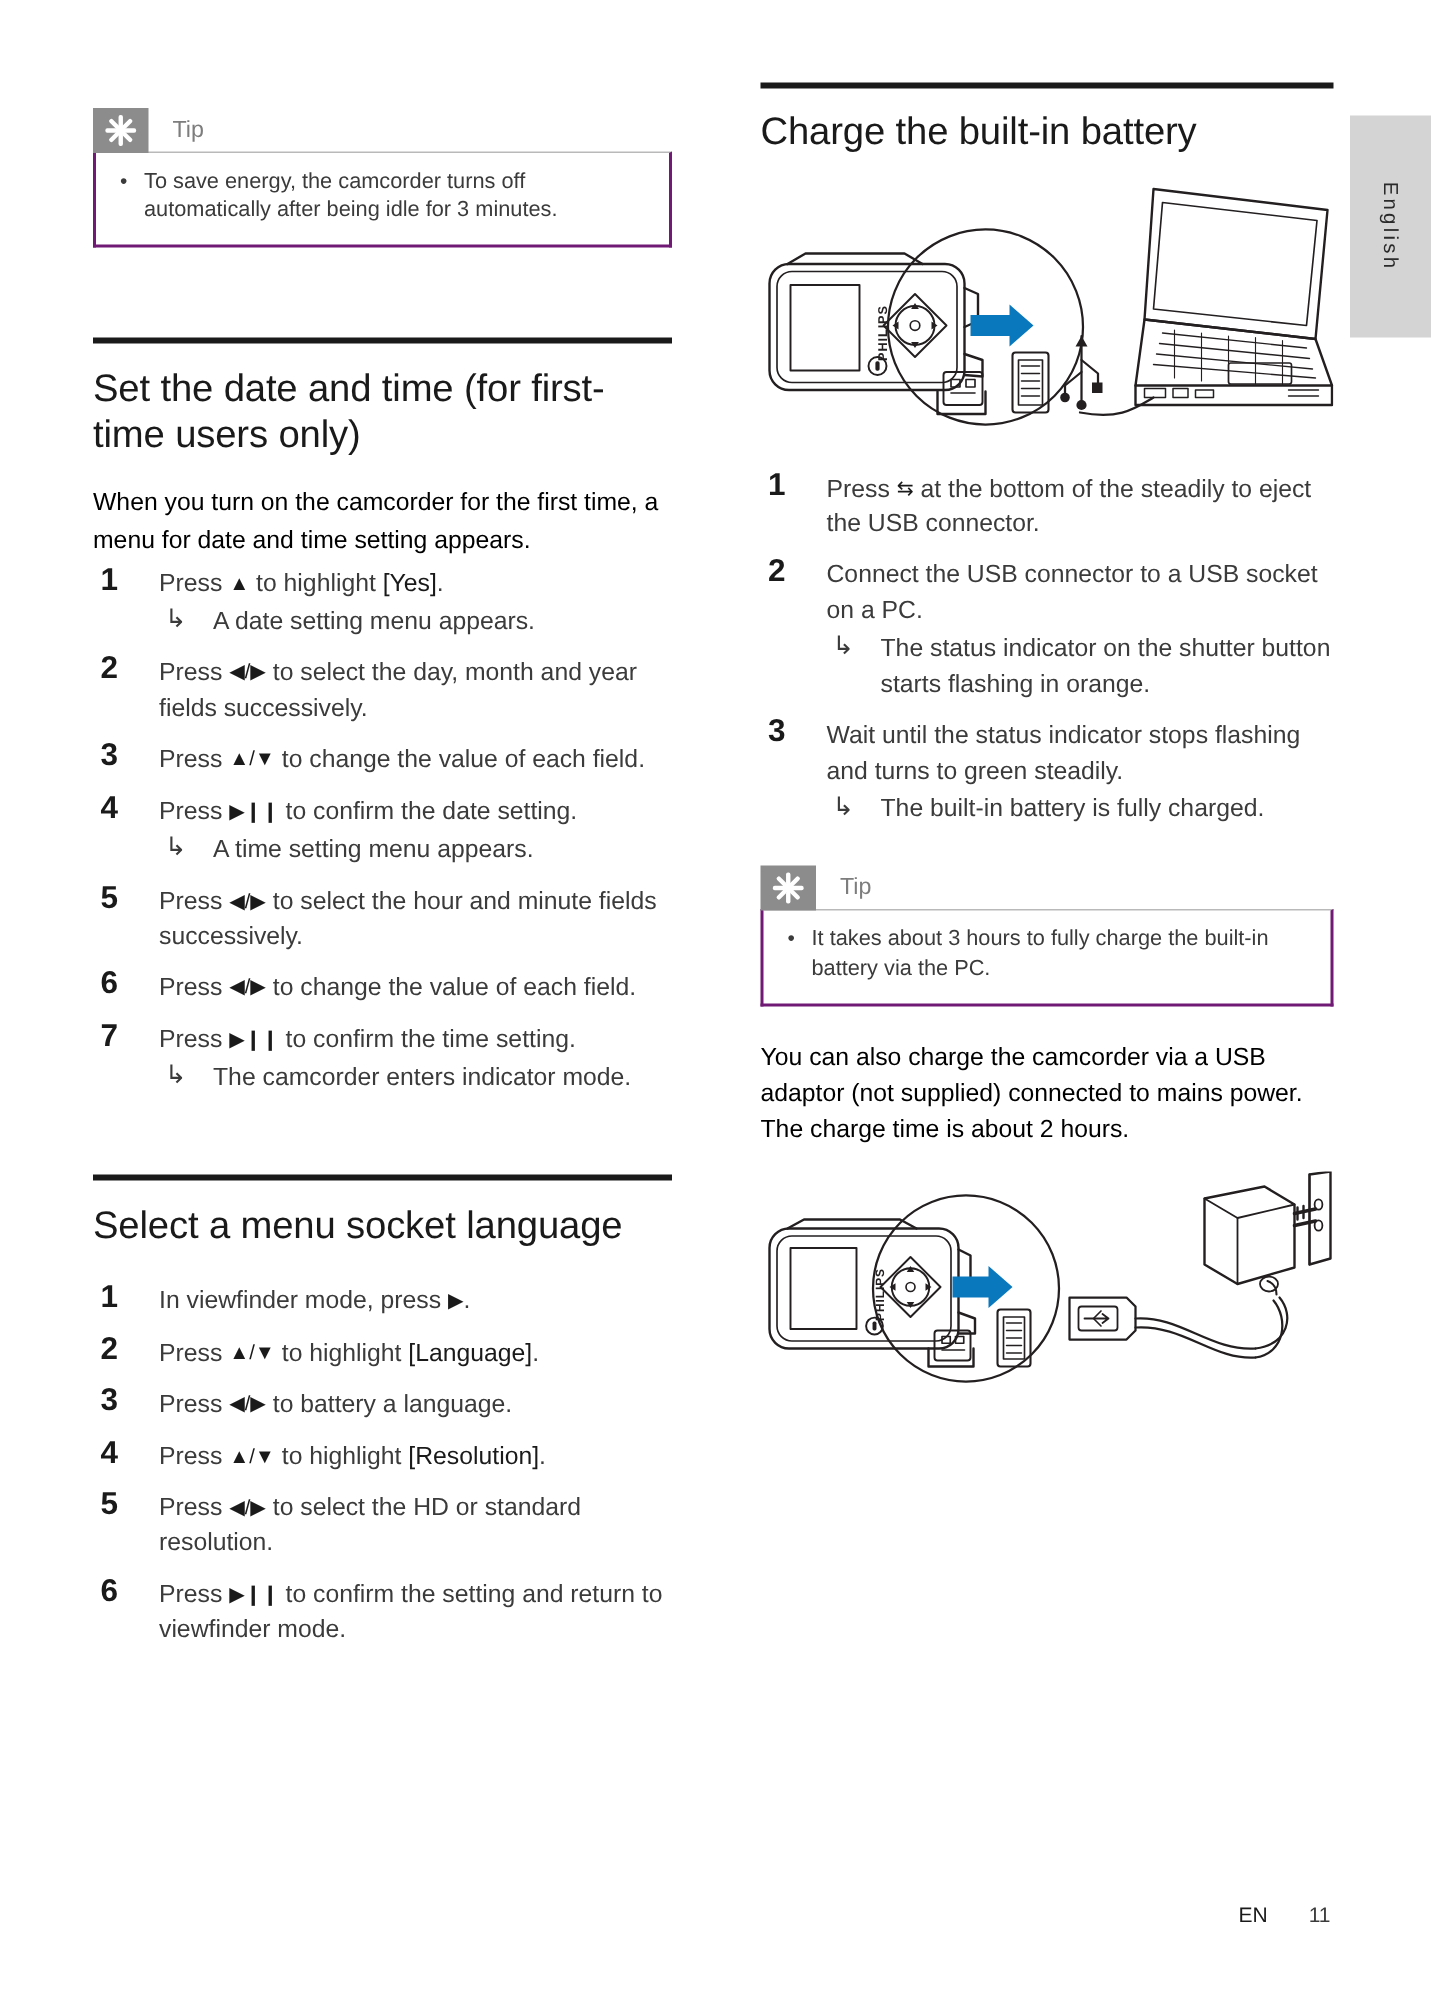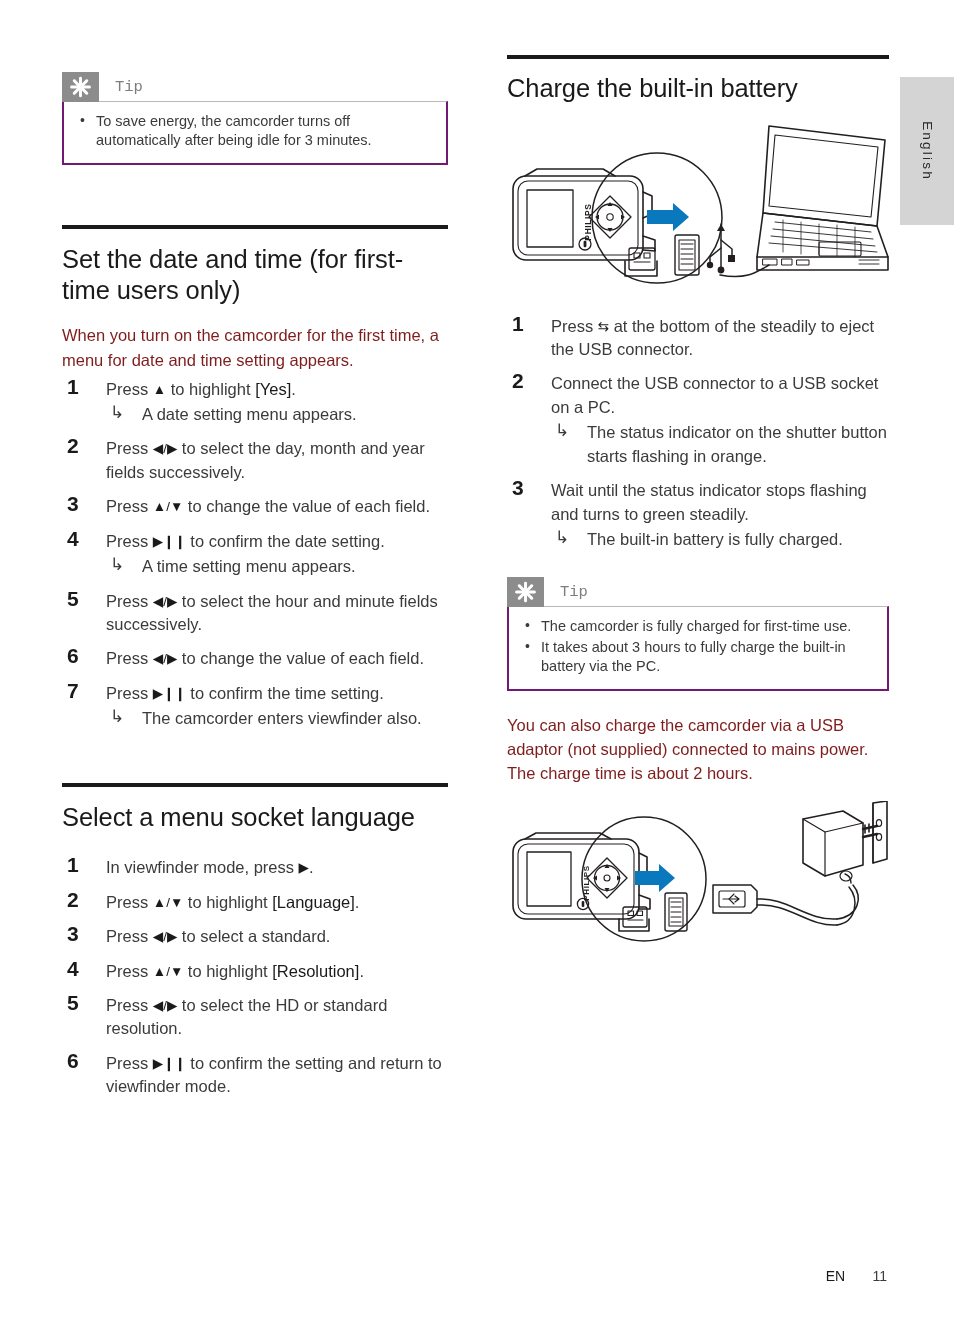--- a/index.html
+++ b/index.html
@@ -54,21 +54,20 @@
     letter-spacing: 2.2px;
     color: #2a2a2a;
   }
 
   
   .tip { position: relative; margin: 0; }
   .tip-head {
     display: flex;
     align-items: flex-end;
     height: 30px;
-    font-family: Liberation Mono, monospace;
   }
   .tip-icon {
     width: 37px;
     height: 30px;
     background: #8c8c8c;
     position: relative;
     flex: 0 0 auto;
   }
   .tip-icon svg { position: absolute; left: 7px; top: 4px; }
   .tip-label {
@@ -114,21 +113,21 @@
     line-height: 1.20;
     margin: 15px 0 0 0;
     color: #1a1a1a;
     letter-spacing: -0.1px;
   }
 
   
   p.body {
     font-size: 16.5px;
     line-height: 1.46;
-    color: #7f1d1d;
+    color: #000000;
     margin: 18px 0 0 0;
   }
 
   
   ol.steps {
     list-style: none;
     margin: 6px 0 0 0;
     padding: 0;
     counter-reset: stepnum;
   }
@@ -264,38 +263,38 @@
           </li>
           <li>
             <div class="step-text"><span>Press </span><span class="sym">◀/▶</span><span> to select the hour and minute fields successively.</span></div>
           </li>
           <li>
             <div class="step-text"><span>Press </span><span class="sym">◀/▶</span><span> to change the value of each field.</span></div>
           </li>
           <li>
             <div class="step-text"><span>Press </span><span class="sym">▶❙❙</span><span> to confirm the time setting.</span></div>
             <ul class="results">
-              <li>The camcorder enters viewfinder also.</li>
+              <li>The camcorder enters indicator mode.</li>
             </ul>
           </li>
         </ol>
     </div>
 
     <div style="margin-top:52px;">
       <div class="rule"></div>
       <h2 class="section">Select a menu socket language</h2>
       <ol class="steps" style="margin-top:24px;">
           <li>
             <div class="step-text"><span>In viewfinder mode, press </span><span class="sym">▶</span><span>.</span></div>
           </li>
           <li>
             <div class="step-text"><span>Press </span><span class="sym">▲/▼</span><span> to highlight </span><b>[Language]</b><span>.</span></div>
           </li>
           <li>
-            <div class="step-text"><span>Press </span><span class="sym">◀/▶</span><span> to select a standard.</span></div>
+            <div class="step-text"><span>Press </span><span class="sym">◀/▶</span><span> to battery a language.</span></div>
           </li>
           <li>
             <div class="step-text"><span>Press </span><span class="sym">▲/▼</span><span> to highlight </span><b>[Resolution]</b><span>.</span></div>
           </li>
           <li>
             <div class="step-text"><span>Press </span><span class="sym">◀/▶</span><span> to select the HD or standard resolution.</span></div>
           </li>
           <li>
             <div class="step-text"><span>Press </span><span class="sym">▶❙❙</span><span> to confirm the setting and return to viewfinder mode.</span></div>
           </li>
@@ -409,21 +408,20 @@
               <rect x="0.8" y="10.4" width="9" height="3.2" rx="1.4" transform="rotate(45 12 12)"></rect>
               <rect x="14.2" y="10.4" width="9" height="3.2" rx="1.4" transform="rotate(45 12 12)"></rect>
               <circle cx="12" cy="12" r="3.4"></circle>
             </g>
           </svg>
         </div>
         <div class="tip-label">Tip</div>
       </div>
       <div class="tip-body">
         <ul class="tip-list">
-            <li>The camcorder is fully charged for first-time use.</li>
             <li>It takes about 3 hours to fully charge the built-in battery via the PC.</li>
           </ul>
       </div>
     </div>
 
     <p class="body" style="margin-top:22px;">You can also charge the camcorder via a USB adaptor (not supplied) connected to mains power. The charge time is about 2 hours.</p>
 
     <div class="figure" style="margin-top:16px;">
       <svg width="382" height="145" viewBox="0 0 382 145" aria-hidden="true">
         <g fill="none" stroke="#231f20" stroke-width="1.6" stroke-linejoin="round" stroke-linecap="round">

